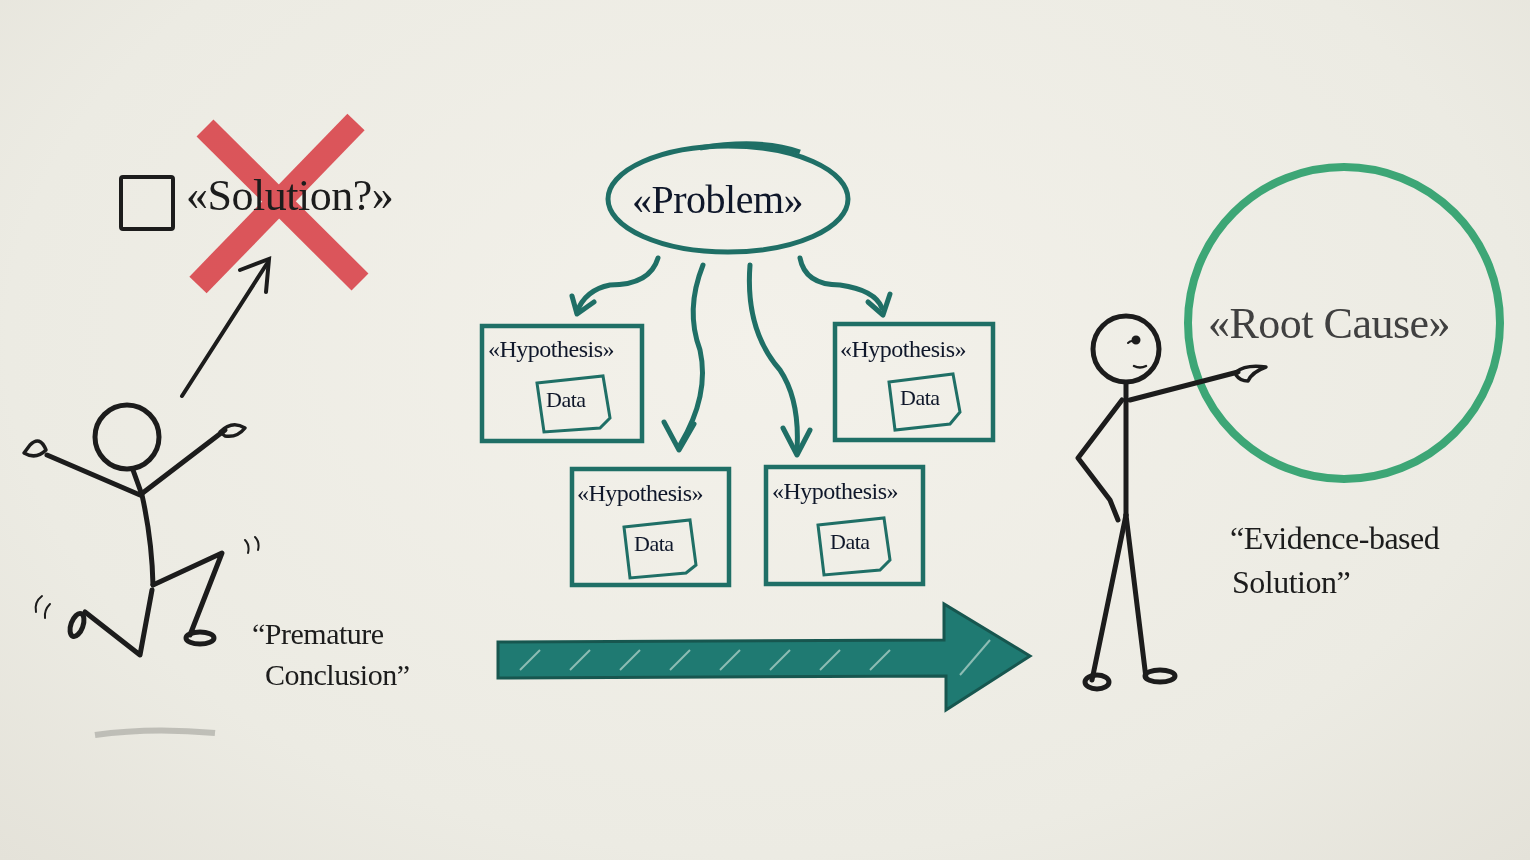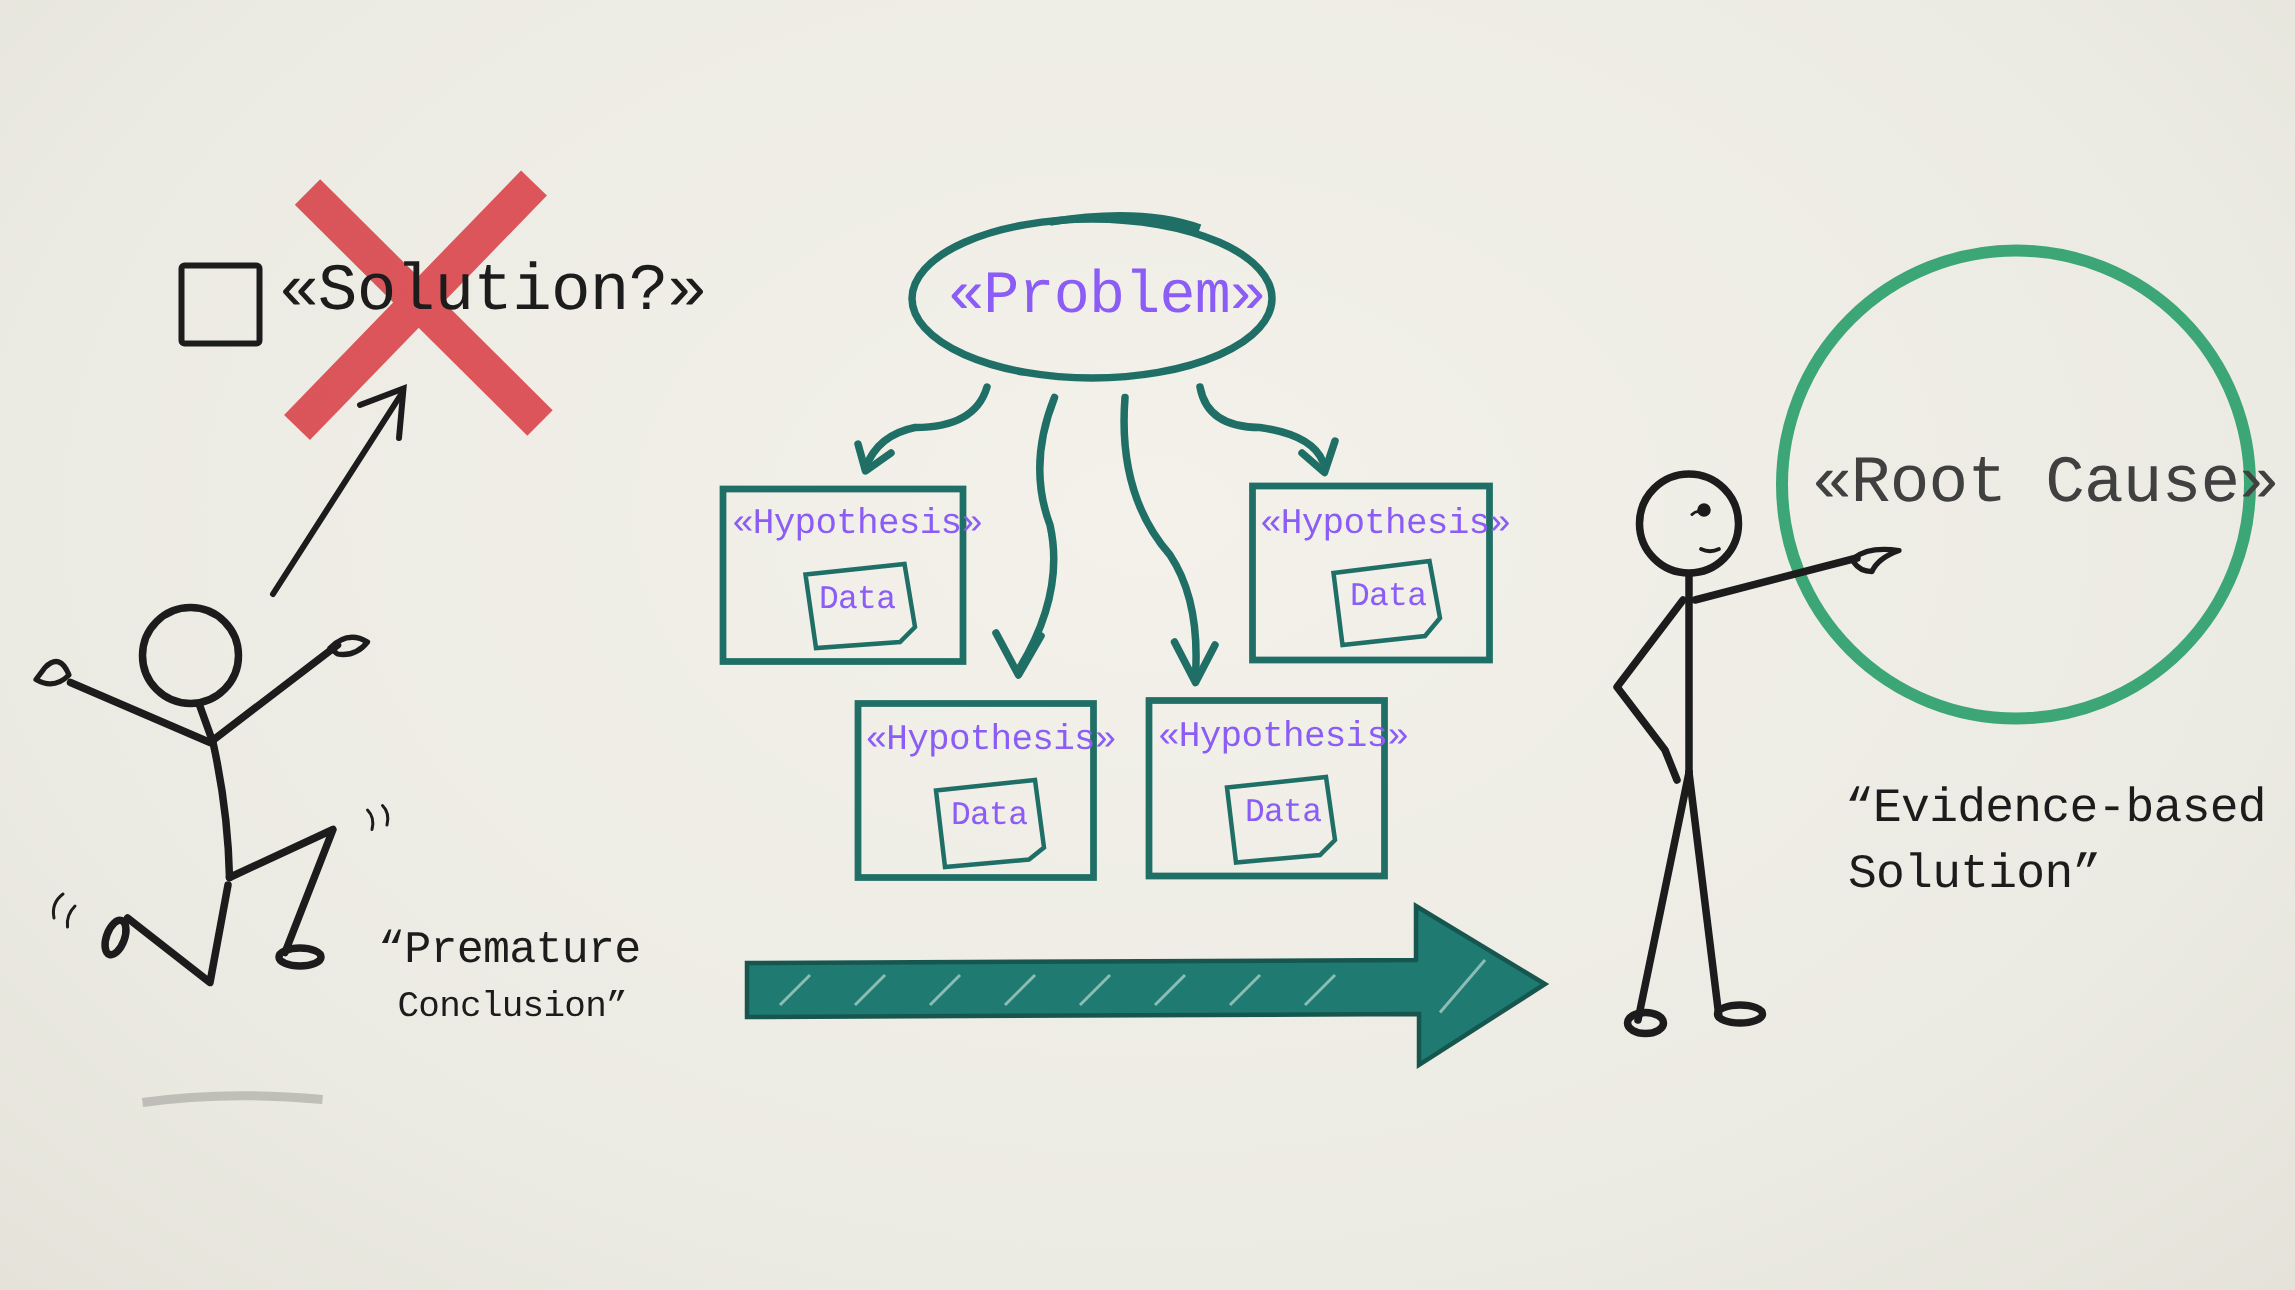--- a/index.html
+++ b/index.html
@@ -3,24 +3,24 @@
 <meta charset="utf-8">
 <style>
   html, body { margin:0; padding:0; }
   body {
     width:1530px; height:860px; overflow:hidden; position:relative;
     background: radial-gradient(ellipse at 50% 40%, #f3f1ea 0%, #ecebe3 70%, #e4e2d9 100%);
     font-family: "DejaVu Sans", sans-serif;
   }
   svg.board { position:absolute; left:0; top:0; }
   .lbl {
-    position:absolute; font-family:Liberation Mono, monospace; color:#1c1c1c;
+    position:absolute; font-family:Liberation Serif, serif; color:#1c1c1c;
     white-space:nowrap; letter-spacing:-0.5px;
   }
-  .teal { color:#8b5cf6; }
+  .teal { color:#0f172a; }
   .green { color:#404040; }
 </style>
 </head>
 <body>
 
 <svg class="board" width="1530" height="860" viewBox="0 0 1530 860">
 
   <rect x="121" y="177" width="52" height="52" fill="none" stroke="#1c1c1c" stroke-width="4" rx="2"></rect>
 
   <g stroke="#d9454c" stroke-width="24" stroke-linecap="butt" opacity="0.9">
@@ -104,21 +104,21 @@
     <path d="M1122,400 L1078,458 L1110,500 L1118,520"></path>
     <path d="M1126,515 L1092,680"></path>
     <path d="M1126,515 L1146,678"></path>
     <ellipse cx="1097" cy="682" rx="12" ry="7"></ellipse>
     <ellipse cx="1160" cy="676" rx="15" ry="6"></ellipse>
   </g>
 </svg>
 
 <div class="lbl" style="left:186px; top:170px; font-size:44px;">«Solution?»</div>
 <div class="lbl" style="left:252px; top:617px; font-size:30px;text-align:center;">“Premature</div>
-<div class="lbl" style="left:265px; top:658px; font-size:24px;">Conclusion”</div>
+<div class="lbl" style="left:265px; top:658px; font-size:30px;">Conclusion”</div>
 
 <div class="lbl teal" style="left:632px; top:176px; font-size:40px;">«Problem»</div>
 
 <div class="lbl teal" style="left:488px; top:336px; font-size:24px;">«Hypothesis»</div>
 <div class="lbl teal" style="left:546px; top:387px; font-size:22px;">Data</div>
 
 <div class="lbl teal" style="left:840px; top:336px; font-size:24px;">«Hypothesis»</div>
 <div class="lbl teal" style="left:900px; top:385px; font-size:22px;">Data</div>
 
 <div class="lbl teal" style="left:577px; top:480px; font-size:24px;">«Hypothesis»</div>

